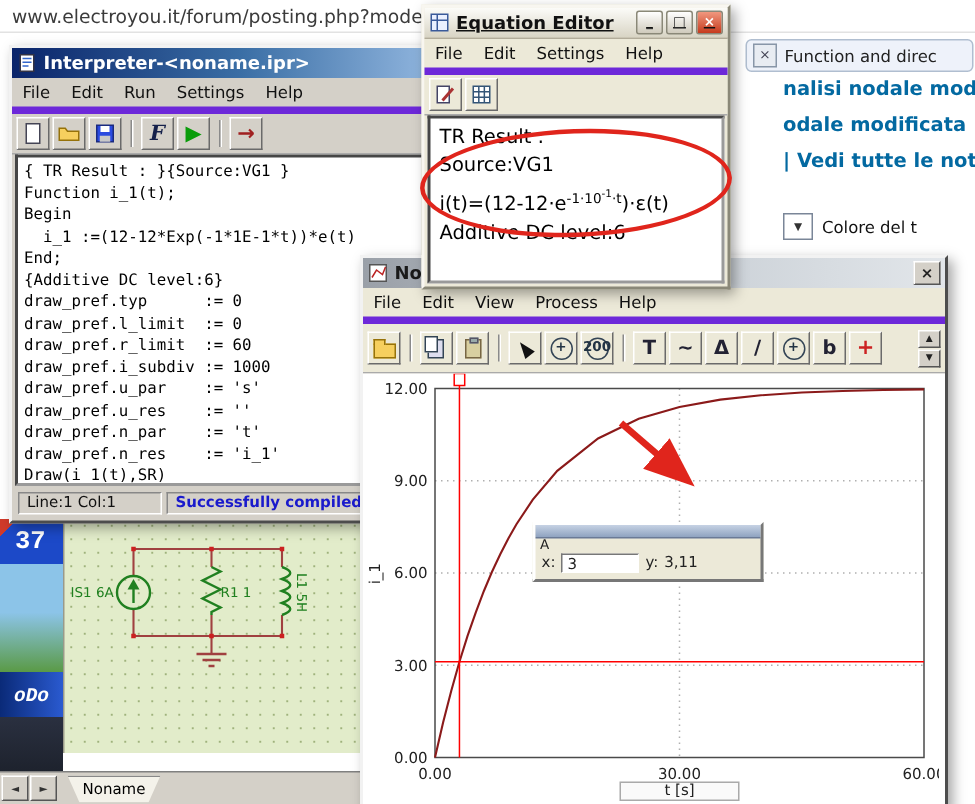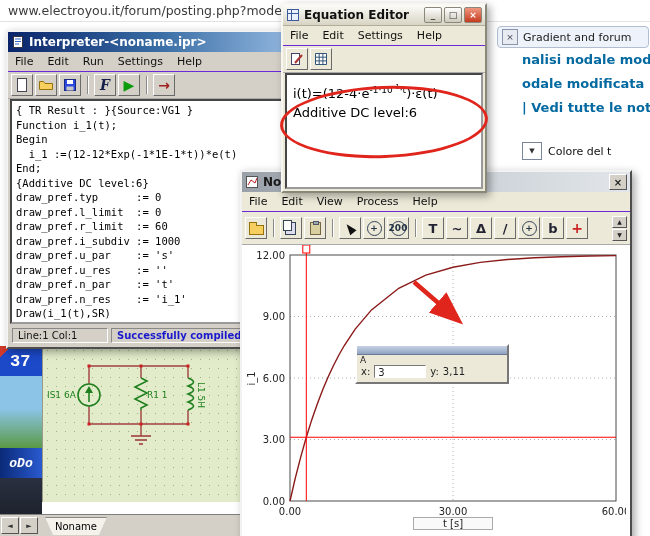--- a/index.html
+++ b/index.html
@@ -5,22 +5,22 @@
   html,body{margin:0;padding:0;background:#777;}
   #screen{position:relative;width:650px;height:536px;background:#ffffff;overflow:hidden;
           font-family:"DejaVu Sans",sans-serif;font-size:11px;color:#111;}
   
   .win{position:absolute;background:#d4d0c8;border:2px solid;border-color:#f2f2f2 #4d4d4d #4d4d4d #f2f2f2;
        box-shadow:3px 3px 8px rgba(0,0,0,.35);display:flex;flex-direction:column;}
   .titlebar{height:20px;flex:0 0 20px;display:flex;align-items:center;gap:4px;padding:0 3px;
             font-weight:bold;font-size:12px;white-space:nowrap;overflow:hidden;}
   .t-active{background:linear-gradient(90deg,#0a246a,#3a6ea5 55%,#8fb4dd);color:#fff;}
   .t-inactive{background:linear-gradient(90deg,#9aa0a8,#ccd2d8 60%,#e2e6ea);color:#1a1a1a;}
-  .t-xp{background:linear-gradient(#fcfcf9,#d8d4c4);color:#111;border-bottom:1px solid #b2ac9a;}
-  .menubar{flex:0 0 19px;display:flex;align-items:center;background:#ece9d8;border-bottom:1px solid #6d28d9;}
+  .t-xp{background:linear-gradient(#fcfcf9,#d8d4c4);color:#111;border-bottom:1px solid #b2ac9a;text-decoration:underline;}
+  .menubar{flex:0 0 19px;display:flex;align-items:center;background:#ece9d8;border-bottom:5px solid #6d28d9;}
   .menubar.classic{background:#d4d0c8;}
   .menu-item{padding:1px 7px;}
   .toolbar{display:flex;align-items:center;gap:2px;padding:2px 3px;background:#ece9d8;border-bottom:1px solid #aaa;}
   .toolbar.classic{background:#d4d0c8;}
   .tbtn{width:22px;height:22px;display:flex;align-items:center;justify-content:center;flex:0 0 auto;
         background:inherit;border:1px solid;border-color:#fff #6a6a6a #6a6a6a #fff;box-sizing:border-box;}
   .tsep{width:1px;height:18px;background:#8a8a8a;box-shadow:1px 0 0 #fff;margin:0 4px;flex:0 0 auto;}
   .winbtn{width:16px;height:14px;display:flex;align-items:center;justify-content:center;font-size:9px;line-height:1;
           background:linear-gradient(#ffffff,#cfcabc);border:1px solid #8a8878;border-radius:2px;color:#333;}
   .winbtn.close{background:linear-gradient(#f0977e,#c63b1e);color:#fff;font-weight:bold;}
@@ -128,21 +128,21 @@
 <body>
 
 <div id="screen">
 
   <div id="url-bar">
     <span>www.electroyou.it/forum/posting.php?mode=reply&amp;</span>
   </div>
 
   <div id="notif-box">
     <span id="notif-close">×</span>
-    <span id="notif-title">Gradient and forum</span>
+    <span id="notif-title">Function and direc</span>
   </div>
   <div id="notif-links">
       <div class="notif-link">nalisi nodale mod</div>
       <div class="notif-link">odale modificata</div>
       <div class="notif-link">| Vedi tutte le notifi</div>
     </div>
   <div id="color-row">
     <span id="color-dropdown">▼</span>
     <span id="color-label">Colore del t</span>
   </div>
@@ -397,22 +397,24 @@
         <line x1="6" y1="12" x2="13" y2="4" stroke="#a33" stroke-width="2"></line>
           </svg>
       </span>
       <span class="tbtn">
         <svg width="16" height="16">
             <path d="M2.5 2.5 h11 v11 h-11 z M2.5 6.2 h11 M2.5 9.9 h11 M6.2 2.5 v11 M9.9 2.5 v11" fill="#fff" stroke="#357"></path>
           </svg>
       </span>
     </div>
     <div id="eq-content">
+      <div>TR Result :</div>
+      <div>Source:VG1</div>
       <div>
-        <span>i(t)=(12-4·e</span><sup><span>-1·10</span><sup>-1</sup><span>·t</span></sup><span>)·ε(t)</span>
+        <span>i(t)=(12-12·e</span><sup><span>-1·10</span><sup>-1</sup><span>·t</span></sup><span>)·ε(t)</span>
       </div>
       <div>Additive DC level:6</div>
     </div>
   </div>
 
   <div id="annotation-ellipse"></div>
   <svg id="annotation-arrow" width="80" height="70">
     <defs>
       <marker id="ah" markerWidth="9" markerHeight="8" refX="6" refY="3" orient="auto">
         <path d="M0,0 L7.5,3 L0,6 z" fill="#e0251c"></path>

